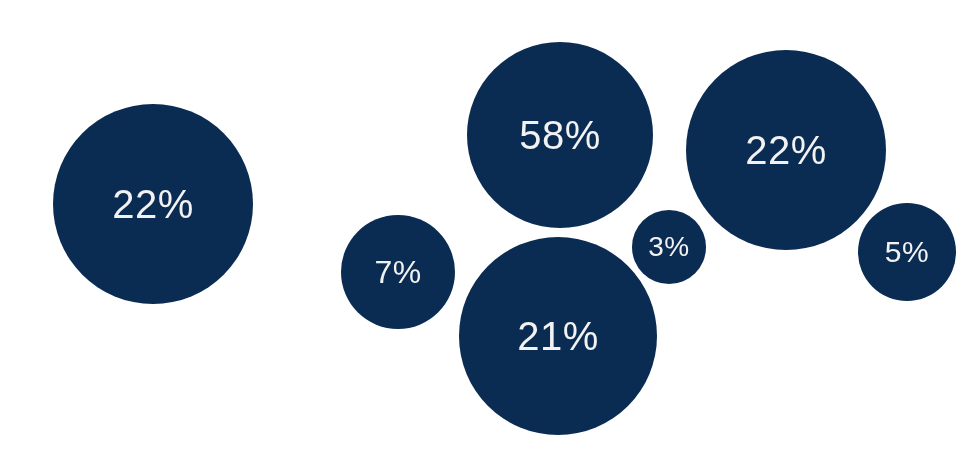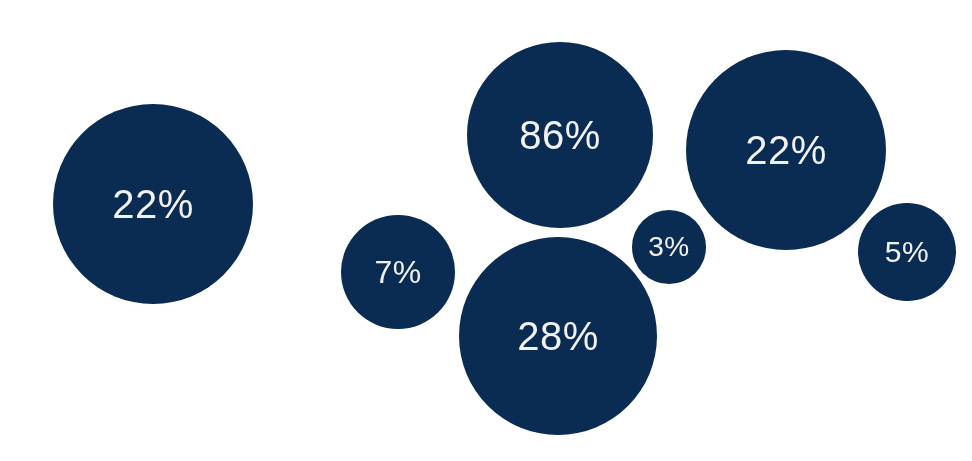--- a/index.html
+++ b/index.html
@@ -39,33 +39,33 @@
 </head>
 <body>
 
 <div id="chart-canvas" style="width: 972px; height: 461px; background: rgb(255, 255, 255);">
 
   <div class="bubble" style="left: 53px; top: 104px; width: 200px; height: 200px; background: rgb(10, 43, 82);">
     <span class="bubble-label" style="font-size: 40px; color: rgb(242, 242, 242);">22%</span>
   </div>
 
   <div class="bubble" style="left: 467px; top: 42px; width: 186px; height: 186px; background: rgb(10, 43, 82);">
-    <span class="bubble-label" style="font-size: 40px; color: rgb(242, 242, 242);">86%</span>
+    <span class="bubble-label" style="font-size: 40px; color: rgb(242, 242, 242);">58%</span>
   </div>
 
   <div class="bubble" style="left: 686px; top: 50px; width: 200px; height: 200px; background: rgb(10, 43, 82);">
     <span class="bubble-label" style="font-size: 40px; color: rgb(242, 242, 242);">22%</span>
   </div>
 
   <div class="bubble" style="left: 341px; top: 215px; width: 114px; height: 114px; background: rgb(10, 43, 82);">
     <span class="bubble-label" style="font-size: 32px; color: rgb(242, 242, 242);">7%</span>
   </div>
 
   <div class="bubble" style="left: 459px; top: 237px; width: 198px; height: 198px; background: rgb(10, 43, 82);">
-    <span class="bubble-label" style="font-size: 40px; color: rgb(242, 242, 242);">28%</span>
+    <span class="bubble-label" style="font-size: 40px; color: rgb(242, 242, 242);">21%</span>
   </div>
 
   <div class="bubble" style="left: 632px; top: 210px; width: 74px; height: 74px; background: rgb(10, 43, 82);">
     <span class="bubble-label" style="font-size: 28px; color: rgb(242, 242, 242);">3%</span>
   </div>
 
   <div class="bubble" style="left: 858px; top: 203px; width: 98px; height: 98px; background: rgb(10, 43, 82);">
     <span class="bubble-label" style="font-size: 30px; color: rgb(242, 242, 242);">5%</span>
   </div>
 

